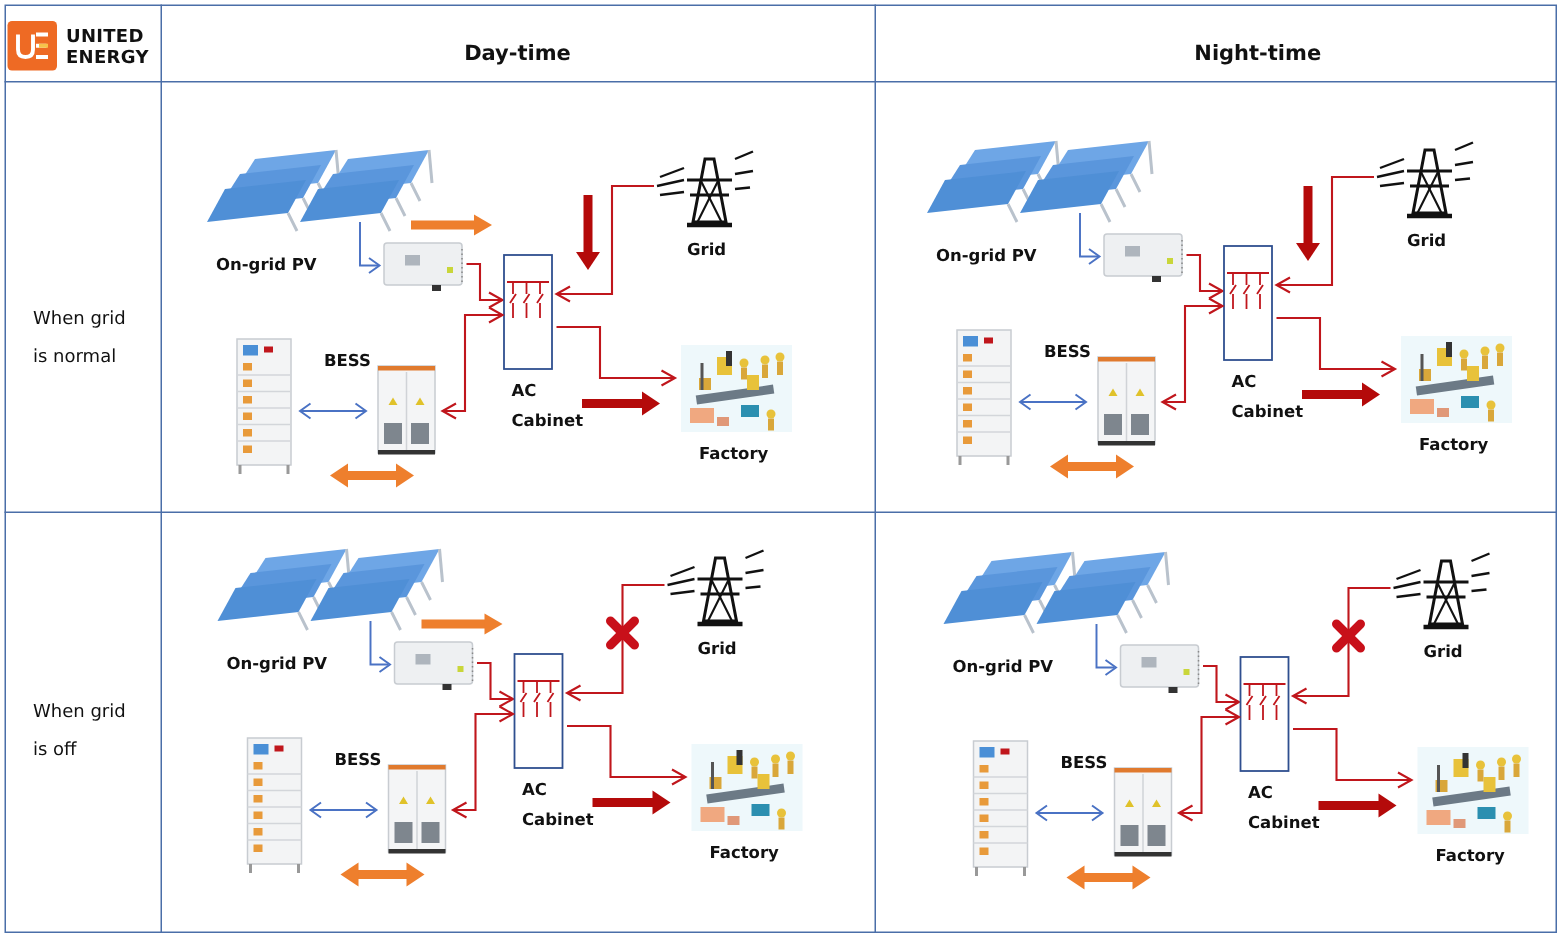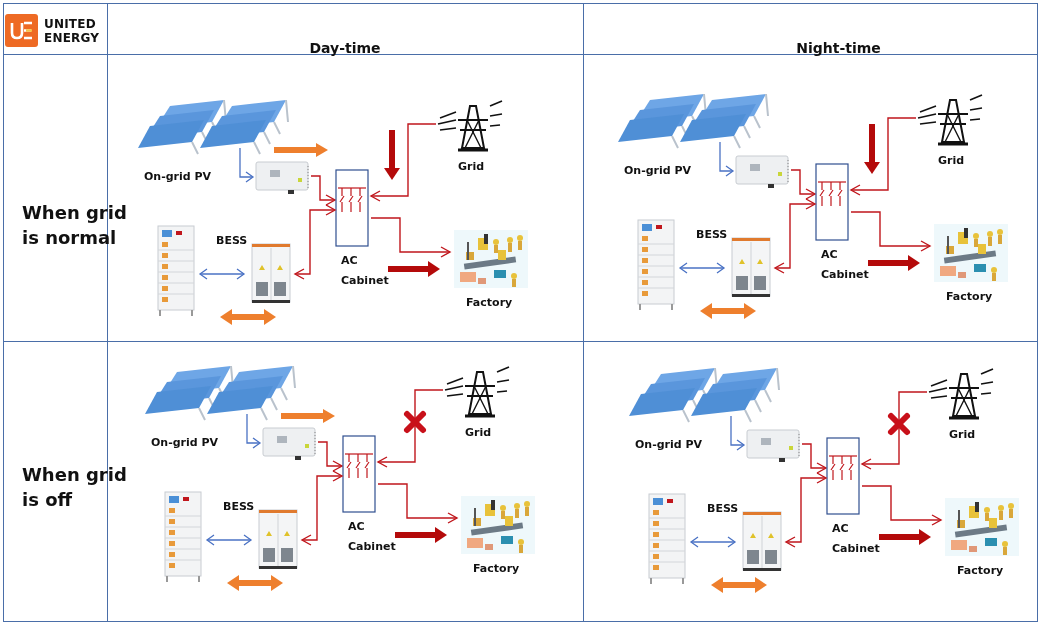--- a/index.html
+++ b/index.html
@@ -6,23 +6,23 @@
   body { width: 1041px; height: 625px; position: relative; overflow: hidden;
          font-family: "DejaVu Sans", "Liberation Sans", sans-serif; }
   .grid { position: absolute; left: 3px; top: 3px; width: 1035px; height: 619px;
           border: 1.5px solid #4a6ea8; box-sizing: border-box; }
   .vline { position: absolute; top: 3px; width: 0; height: 619px; border-left: 1.5px solid #4a6ea8; }
   .hline { position: absolute; left: 3px; width: 1035px; height: 0; border-top: 1.5px solid #4a6ea8; }
   .logo { position: absolute; left: 5px; top: 14px; display: flex; align-items: center; }
   .logo-mark { width: 33px; height: 33px; background: #ee6a24; border-radius: 3px; position: relative; }
   .logo-text { margin-left: 6px; font-family: "DejaVu Sans", sans-serif; font-weight: bold;
                font-size: 12px; line-height: 14px; color: #111; letter-spacing: 0.2px; }
-  .col-head { position: absolute; top: 40px; font-weight: bold; font-size: 14px; color: #111;
+  .col-head { position: absolute; top: 28px; font-weight: bold; font-size: 14px; color: #111;
               text-align: center; }
-  .row-head { position: absolute; left: 22px; font-weight: bold; font-size: 18px; line-height: 25px; color: #111; }
+  .row-head { position: absolute; left: 22px; font-weight: normal; font-size: 12px; line-height: 25px; color: #111; }
   .cell { position: absolute; }
   .cell svg { overflow: visible; }
   .lbl { font-family: "DejaVu Sans", sans-serif; font-weight: bold; font-size: 11px; fill: #111; }
 </style>
 </head>
 <body>
 
 <div class="grid"></div>
 <div class="vline" style="left:107px"></div>
 <div class="vline" style="left:583px"></div>

